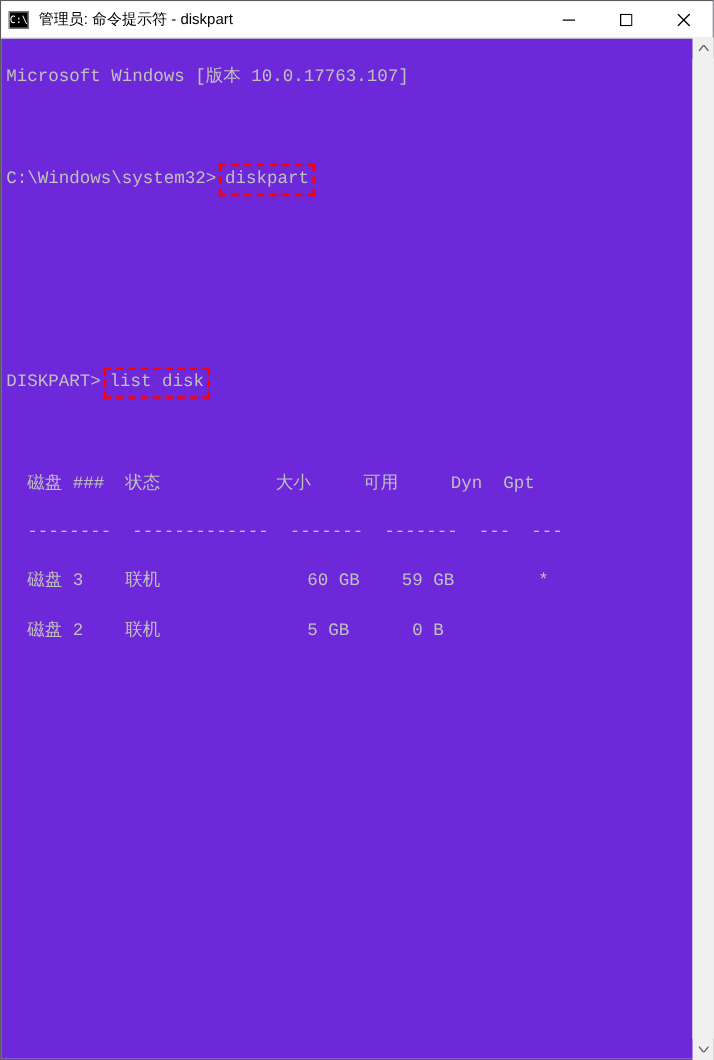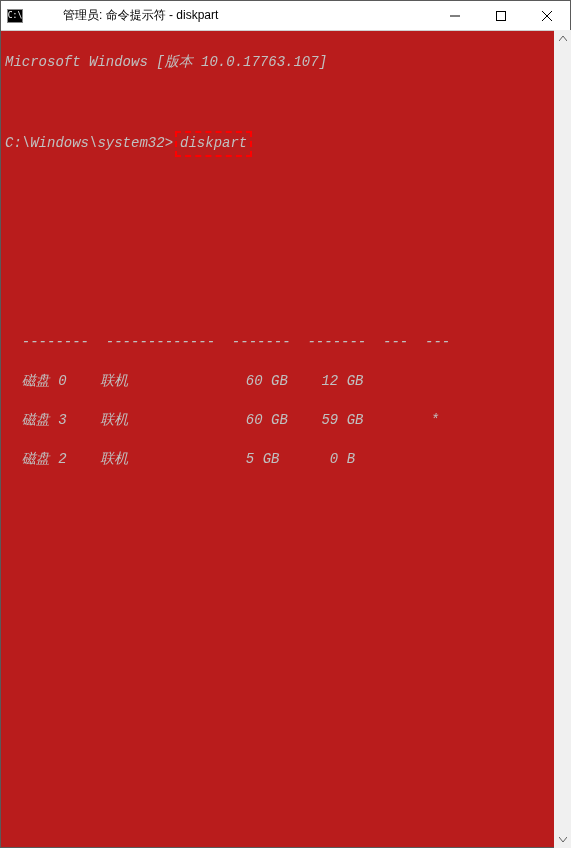--- a/index.html
+++ b/index.html
@@ -42,45 +42,43 @@
     font-size: 8px;
     display: flex;
     align-items: center;
     justify-content: center;
     font-family: monospace;
     border: 1px solid #888;
   }
   .titlebar .title {
     flex: 1;
     padding-left: 2px;
-    margin-left: 32px;
   }
   .window-controls {
     display: flex;
     height: 100%;
   }
   .win-btn {
     width: 46px;
     height: 100%;
     display: flex;
     align-items: center;
     justify-content: center;
     font-family: Arial, sans-serif;
     font-size: 14px;
   }
   .terminal {
     flex: 1;
-    background: #b91c1c;
+    background: #6d28d9;
     color: #c0c0c0;
     padding: 2px 4px;
     white-space: pre;
     line-height: 1.4;
     overflow: hidden;
     position: relative;
-    font-style: italic;
   }
   .terminal .line {
     display: block;
   }
   .hl {
     border: 2px dashed #ff0000;
     padding: 1px 3px;
     margin-left: 2px;
     display: inline-block;
   }
@@ -134,23 +132,24 @@
     </div>
   </div>
 
   <div class="terminal">
 <span class="line">Microsoft Windows [版本 10.0.17763.107]</span>
 <div class="blank"></div>
 <span class="line"><span>C:\Windows\system32&gt;</span><span class="hl">diskpart</span></span>
 <div class="blank"></div>
 <div class="blank"></div>
 <div class="blank"></div>
+<span class="line"><span>DISKPART&gt;</span><span class="hl">list disk</span></span>
 <div class="blank"></div>
+<span class="line">  磁盘 ###  状态           大小     可用     Dyn  Gpt</span>
 <span class="line">  --------  -------------  -------  -------  ---  ---</span>
-<span class="line">  磁盘 0    联机              60 GB    12 GB</span>
 <span class="line">  磁盘 3    联机              60 GB    59 GB        *</span>
 <span class="line">  磁盘 2    联机              5 GB      0 B</span>
 <div class="blank"></div>
 <div class="blank"></div>
 
 
 
 
 
 

